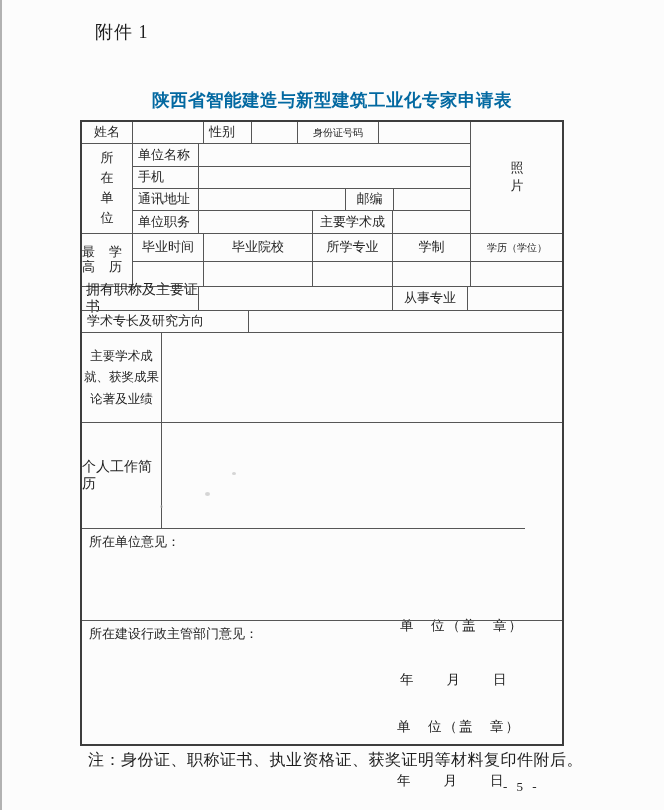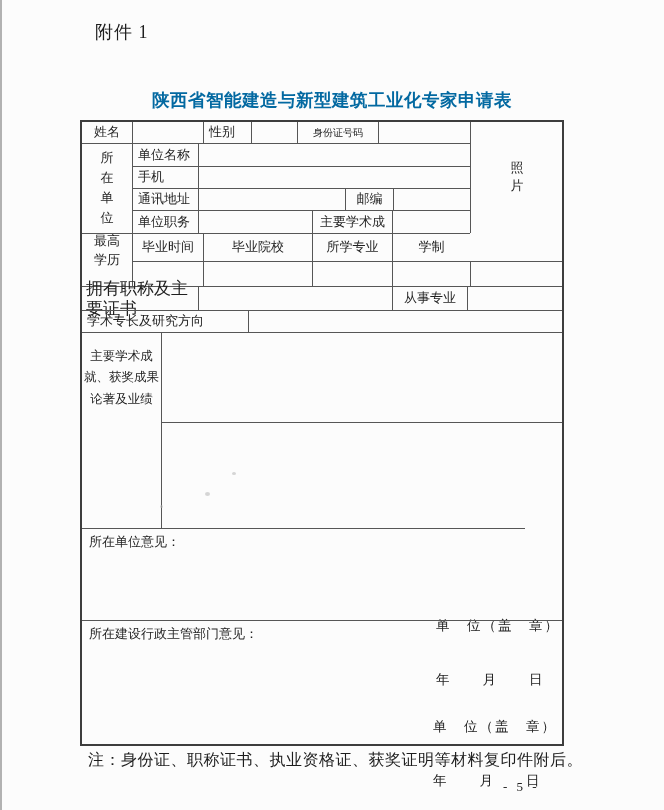--- a/index.html
+++ b/index.html
@@ -9,27 +9,27 @@
   .scan-edge{position:absolute;left:0;top:0;width:2px;height:810px;background:#9a9a9a;opacity:.75;}
   .attachment{position:absolute;left:95px;top:20px;font-size:18px;letter-spacing:1px;}
   .title{position:absolute;left:0;top:88px;width:664px;text-align:center;
          font-family:"Liberation Sans",sans-serif;font-weight:700;font-size:17.5px;letter-spacing:.5px;color:#0369a1;}
   .outline{position:absolute;left:80px;top:120px;width:484px;height:626px;
            border:2px solid #3d3d3d;box-sizing:border-box;pointer-events:none;}
   .c{position:absolute;border-left:1px solid #565656;border-top:1px solid #565656;box-sizing:border-box;
      display:flex;align-items:center;justify-content:center;font-size:13px;line-height:1.15;}
   .c.lft{justify-content:flex-start;padding-left:5px;}
   .c.sm{font-size:10px;}
-  .c.sm2{font-size:17px;}
+  .c.sm2{font-size:14px;}
   .vcol{flex-direction:column;justify-content:space-around;padding:4px 0;}
   .vcol2{flex-direction:column;justify-content:center;gap:3px;}
-  .edu2{flex-direction:column;justify-content:flex-start;gap:4px;}
+  .edu2{flex-direction:row;justify-content:space-between;gap:4px;}
   .ach{flex-direction:column;justify-content:center;gap:7px;font-size:12.5px;}
   .section{align-items:flex-start;justify-content:flex-start;padding:6px 0 0 7px;font-size:13px;}
-  .stamp{position:absolute;font-size:13.5px;letter-spacing:2px;line-height:18px;white-space:pre;color:#222;margin-left:36px;}
+  .stamp{position:absolute;font-size:13.5px;letter-spacing:2px;line-height:18px;white-space:pre;color:#222;}
   .note{position:absolute;left:88px;top:750px;font-size:16px;letter-spacing:.5px;color:#1d1d1d;}
   .pageno{position:absolute;left:503px;top:779px;font-size:13px;letter-spacing:3px;color:#222;}
   .speck{position:absolute;background:#b5b5b5;border-radius:50%;opacity:.55;}
 </style>
 </head>
 <body>
 
 <div class="page">
 
   <div class="scan-edge"></div>
@@ -73,20 +73,21 @@
   <div class="c" style="left:392px;top:210px;width:78px;height:23px"></div>
 
   <div class="c edu2" style="left:81px;top:233px;width:51px;height:53px">
     <span>最高</span>
     <span>学历</span>
   </div>
   <div class="c" style="left:132px;top:233px;width:71px;height:28px">毕业时间</div>
   <div class="c" style="left:203px;top:233px;width:109px;height:28px">毕业院校</div>
   <div class="c" style="left:312px;top:233px;width:80px;height:28px">所学专业</div>
   <div class="c" style="left:392px;top:233px;width:78px;height:28px">学制</div>
+  <div class="c sm" style="left:470px;top:233px;width:93px;height:28px">学历（学位）</div>
 
   <div class="c" style="left:132px;top:261px;width:71px;height:25px"></div>
   <div class="c" style="left:203px;top:261px;width:109px;height:25px"></div>
   <div class="c" style="left:312px;top:261px;width:80px;height:25px"></div>
   <div class="c" style="left:392px;top:261px;width:78px;height:25px"></div>
   <div class="c" style="left:470px;top:261px;width:93px;height:25px"></div>
 
   <div class="c lft sm2" style="left:81px;top:286px;width:117px;height:24px;padding-left:4px">拥有职称及主要证书</div>
   <div class="c" style="left:198px;top:286px;width:194px;height:24px"></div>
   <div class="c" style="left:392px;top:286px;width:75px;height:24px">从事专业</div>
@@ -95,20 +96,21 @@
   <div class="c lft" style="left:81px;top:310px;width:167px;height:22px">学术专长及研究方向</div>
   <div class="c" style="left:248px;top:310px;width:315px;height:22px"></div>
 
   <div class="c ach" style="left:81px;top:332px;width:80px;height:90px">
     <span>主要学术成</span>
     <span>就、获奖成果</span>
     <span>论著及业绩</span>
   </div>
   <div class="c" style="left:161px;top:332px;width:402px;height:90px"></div>
 
+  <div class="c sm2" style="left:81px;top:422px;width:80px;height:106px">个人工作简历</div>
   <div class="c" style="left:161px;top:422px;width:402px;height:106px"></div>
 
   <div class="c section" style="left:81px;top:528px;width:444px;height:92px">
     <span>所在单位意见：</span>
   </div>
   <div class="stamp" style="left:400px;top:581px">
     <div>单　位（盖　章）</div>
     <div>年　　月　　日</div>
   </div>
 

